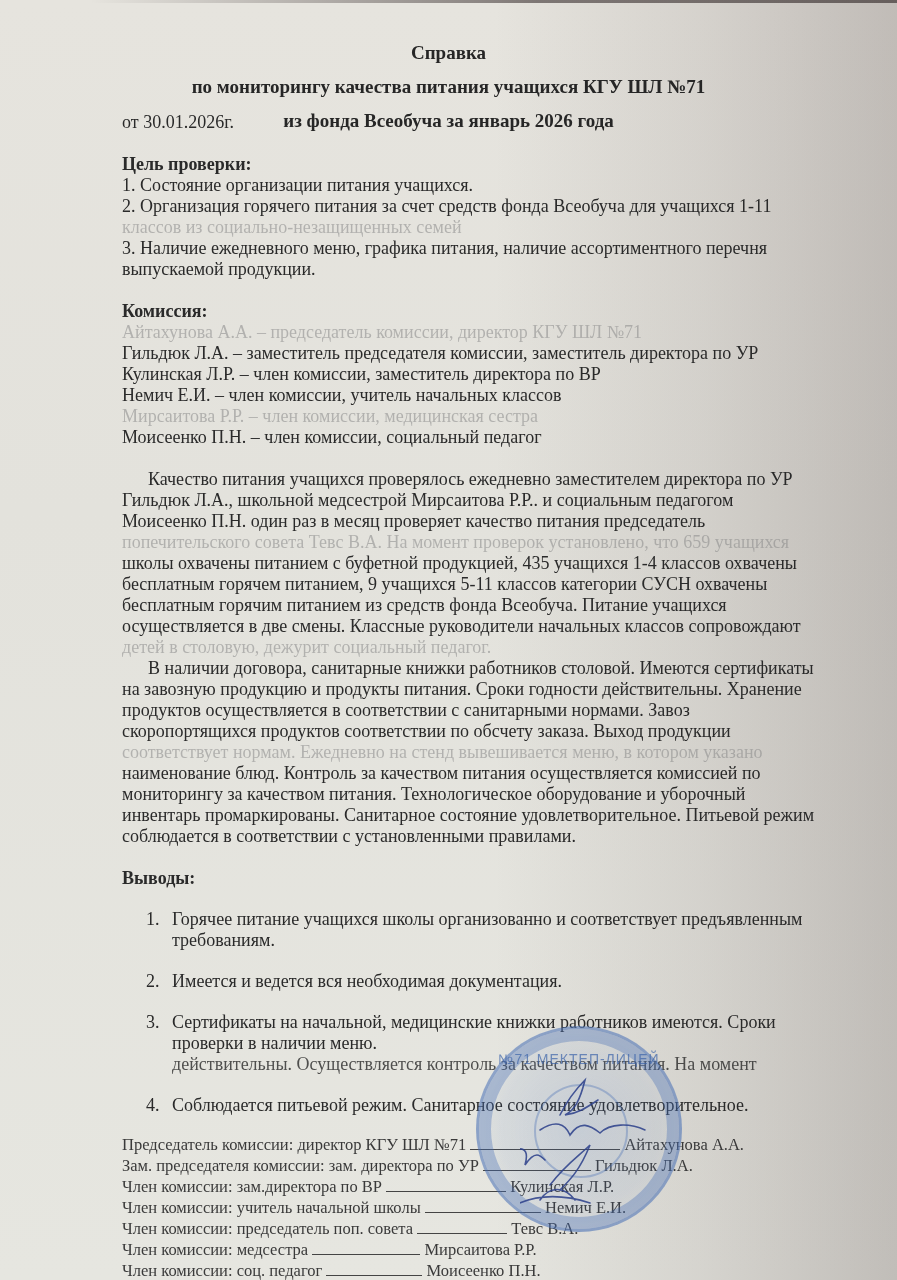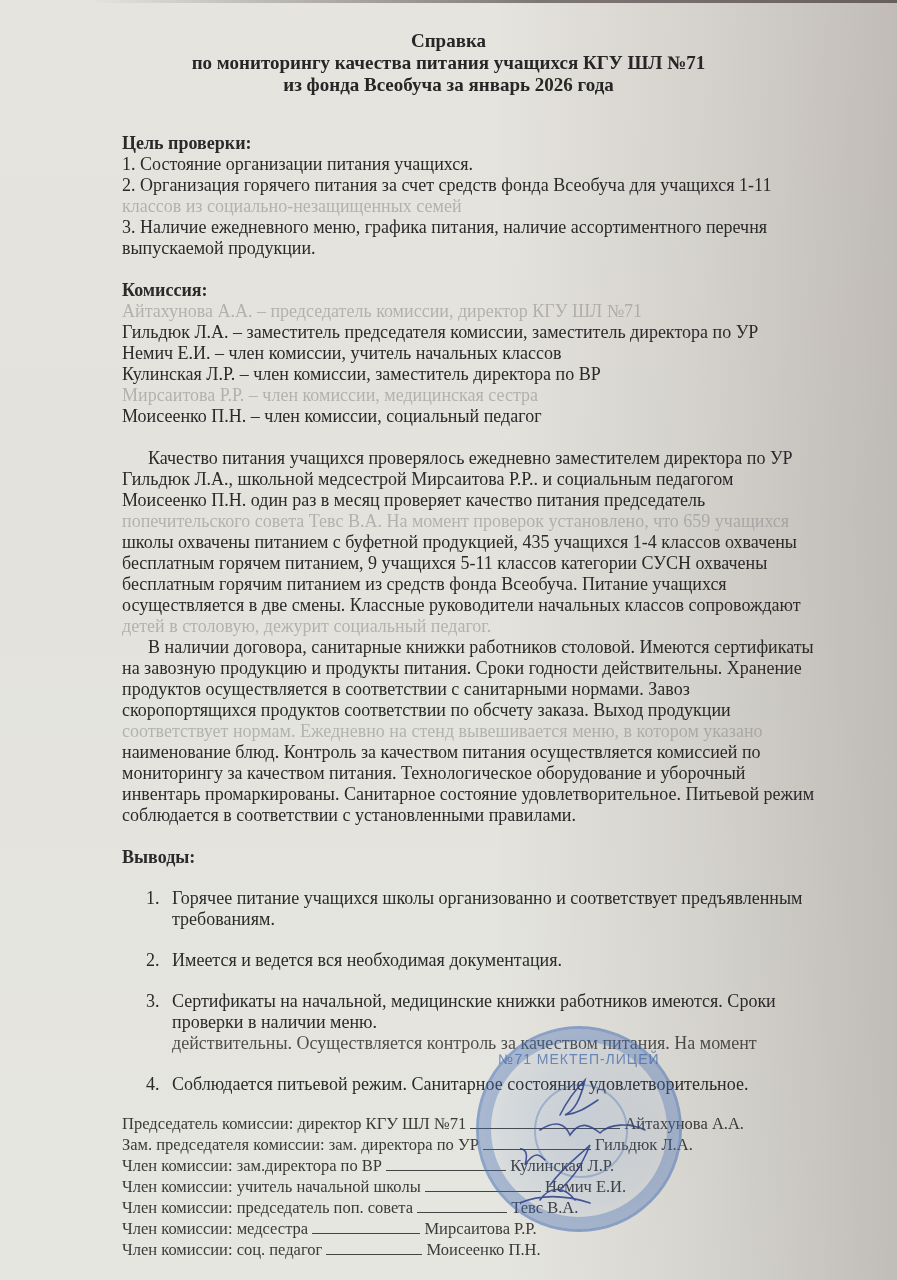--- a/index.html
+++ b/index.html
@@ -14,21 +14,21 @@
       background:
         linear-gradient(90deg, rgba(0,0,0,0) 0%, rgba(0,0,0,0) 55%, rgba(70,55,55,0.10) 78%, rgba(60,45,45,0.22) 100%),
         linear-gradient(180deg, #e6e4de 0%, #e3e2dc 40%, #e6e6e0 100%);
     }
     .paper::before {
       content: ""; position: absolute; left: 0; top: 0; right: 0; height: 3px;
       background: linear-gradient(90deg, rgba(0,0,0,0) 10%, #3a3030 60%, #2a2020 100%);
       opacity: .6;
     }
     .header { position: absolute; top: 30px; left: 0; width: 897px; text-align: center; font-weight: bold; font-size: 19px; line-height: 22px; color: #262626; }
-    .header .line { display: block; }
+    .header .line { display: block; margin-top: 12px; }
     .content { position: absolute; left: 122px; top: 112px; width: 700px; font-size: 18px; line-height: 21px; }
     .row { display: block; white-space: nowrap; }
     .bold { font-weight: bold; }
     .faded { color: #8a8a8a; opacity: .55; filter: blur(0.6px); font-family: Liberation Serif, serif; }
     .indent { text-indent: 26px; }
     .gap { height: 21px; }
     ol.concl { margin: 0; padding-left: 42px; }
     ol.concl li { padding-left: 8px; margin-top: 20px; }
     .sign-row { display: block; white-space: nowrap; color: #3a3a3a; }
     .sign-line { display: inline-block; border-bottom: 1px solid #444; height: 15px; vertical-align: baseline; }
@@ -48,35 +48,36 @@
 
 <div class="paper">
 
   <div class="header">
     <span class="line">Справка</span>
     <span class="line">по мониторингу качества питания учащихся КГУ ШЛ №71</span>
     <span class="line">из фонда Всеобуча за январь 2026 года</span>
   </div>
 
   <div class="content">
+    <span class="row">от 30.01.2026г.</span>
     <div class="gap"></div>
 
     <span class="row bold">Цель проверки:</span>
     <span class="row">1. Состояние организации питания учащихся.</span>
     <span class="row">2. Организация горячего питания за счет средств фонда Всеобуча для учащихся 1-11</span>
     <span class="row faded">классов из социально-незащищенных семей</span>
     <span class="row">3. Наличие ежедневного меню, графика питания, наличие ассортиментного перечня</span>
     <span class="row">выпускаемой продукции.</span>
     <div class="gap"></div>
 
     <span class="row bold">Комиссия:</span>
     <span class="row faded">Айтахунова А.А. – председатель комиссии, директор КГУ ШЛ №71</span>
     <span class="row">Гильдюк Л.А. – заместитель председателя комиссии, заместитель директора по УР</span>
+    <span class="row">Кулинская Л.Р. – член комиссии, заместитель директора по ВР</span>
     <span class="row">Немич Е.И. – член комиссии, учитель начальных классов</span>
-    <span class="row">Кулинская Л.Р. – член комиссии, заместитель директора по ВР</span>
     <span class="row faded">Мирсаитова Р.Р. – член комиссии, медицинская сестра</span>
     <span class="row">Моисеенко П.Н. – член комиссии, социальный педагог</span>
     <div class="gap"></div>
 
     <div>
       <span class="row indent">Качество питания учащихся проверялось ежедневно заместителем директора по УР</span>
       <span class="row">Гильдюк Л.А., школьной медсестрой Мирсаитова Р.Р.. и социальным педагогом</span>
       <span class="row">Моисеенко П.Н. один раз в месяц проверяет качество питания председатель</span>
       <span class="row faded">попечительского совета Тевс В.А. На момент проверок установлено, что 659 учащихся</span>
       <span class="row">школы охвачены питанием с буфетной продукцией, 435 учащихся 1-4 классов охвачены</span>

